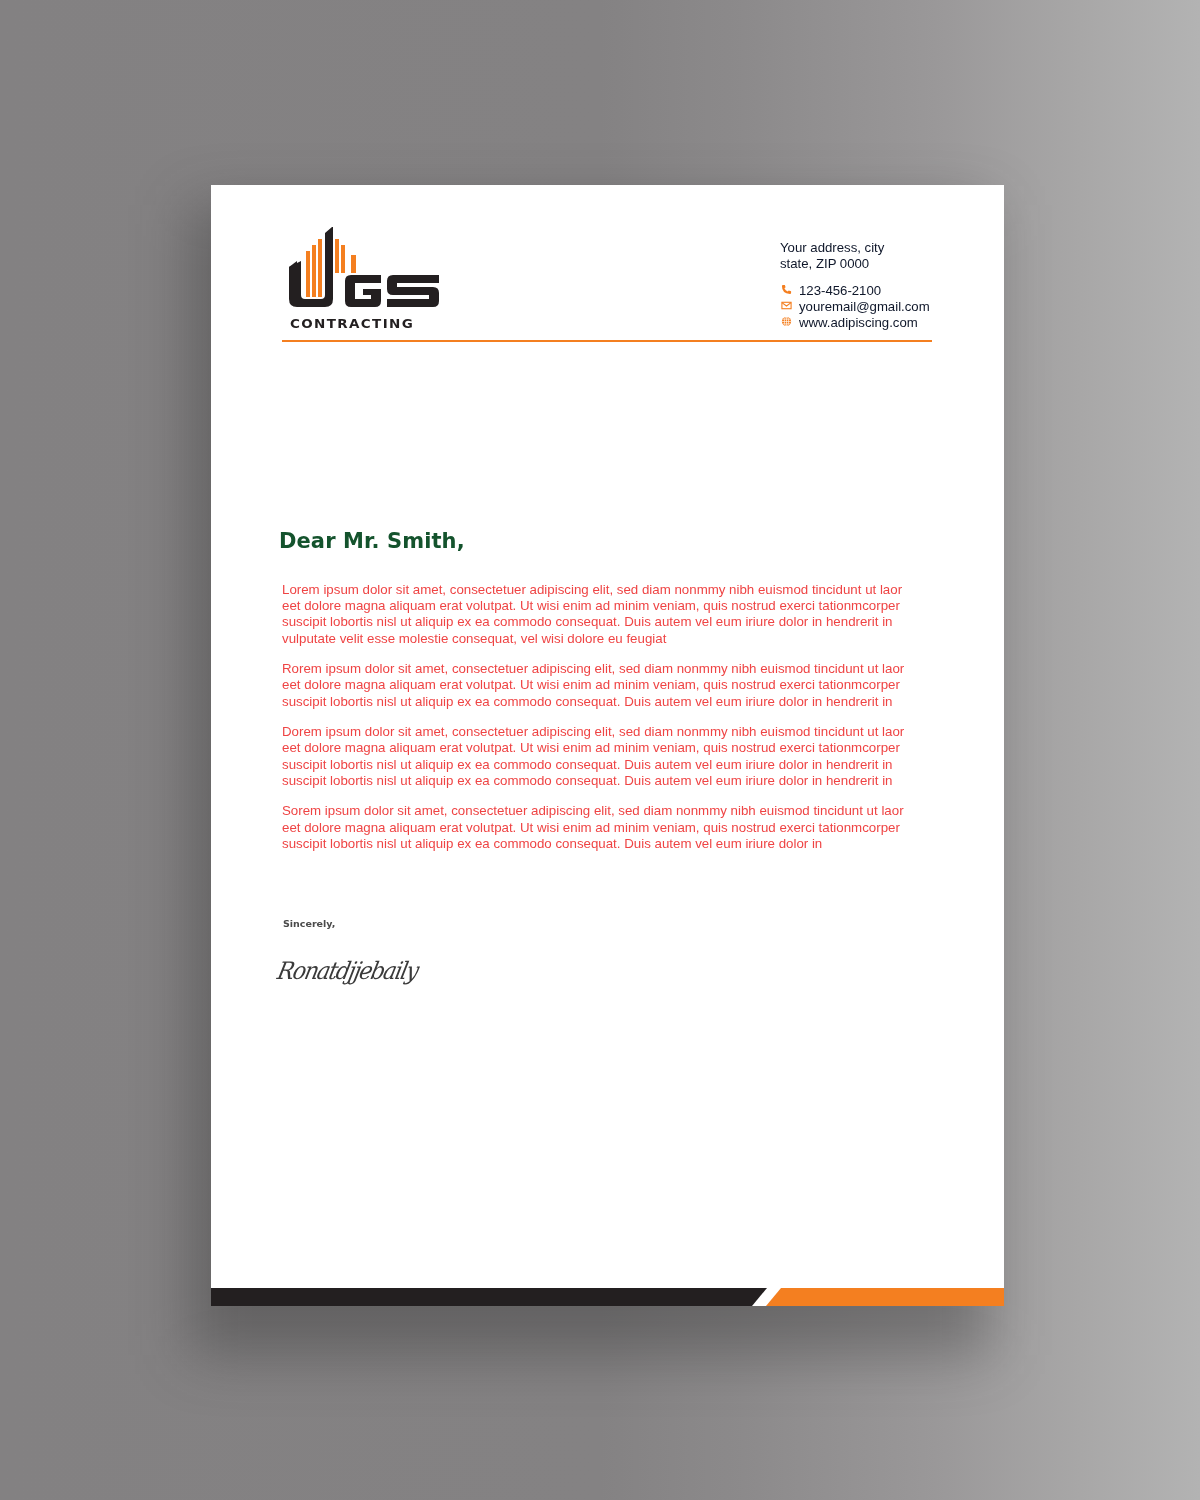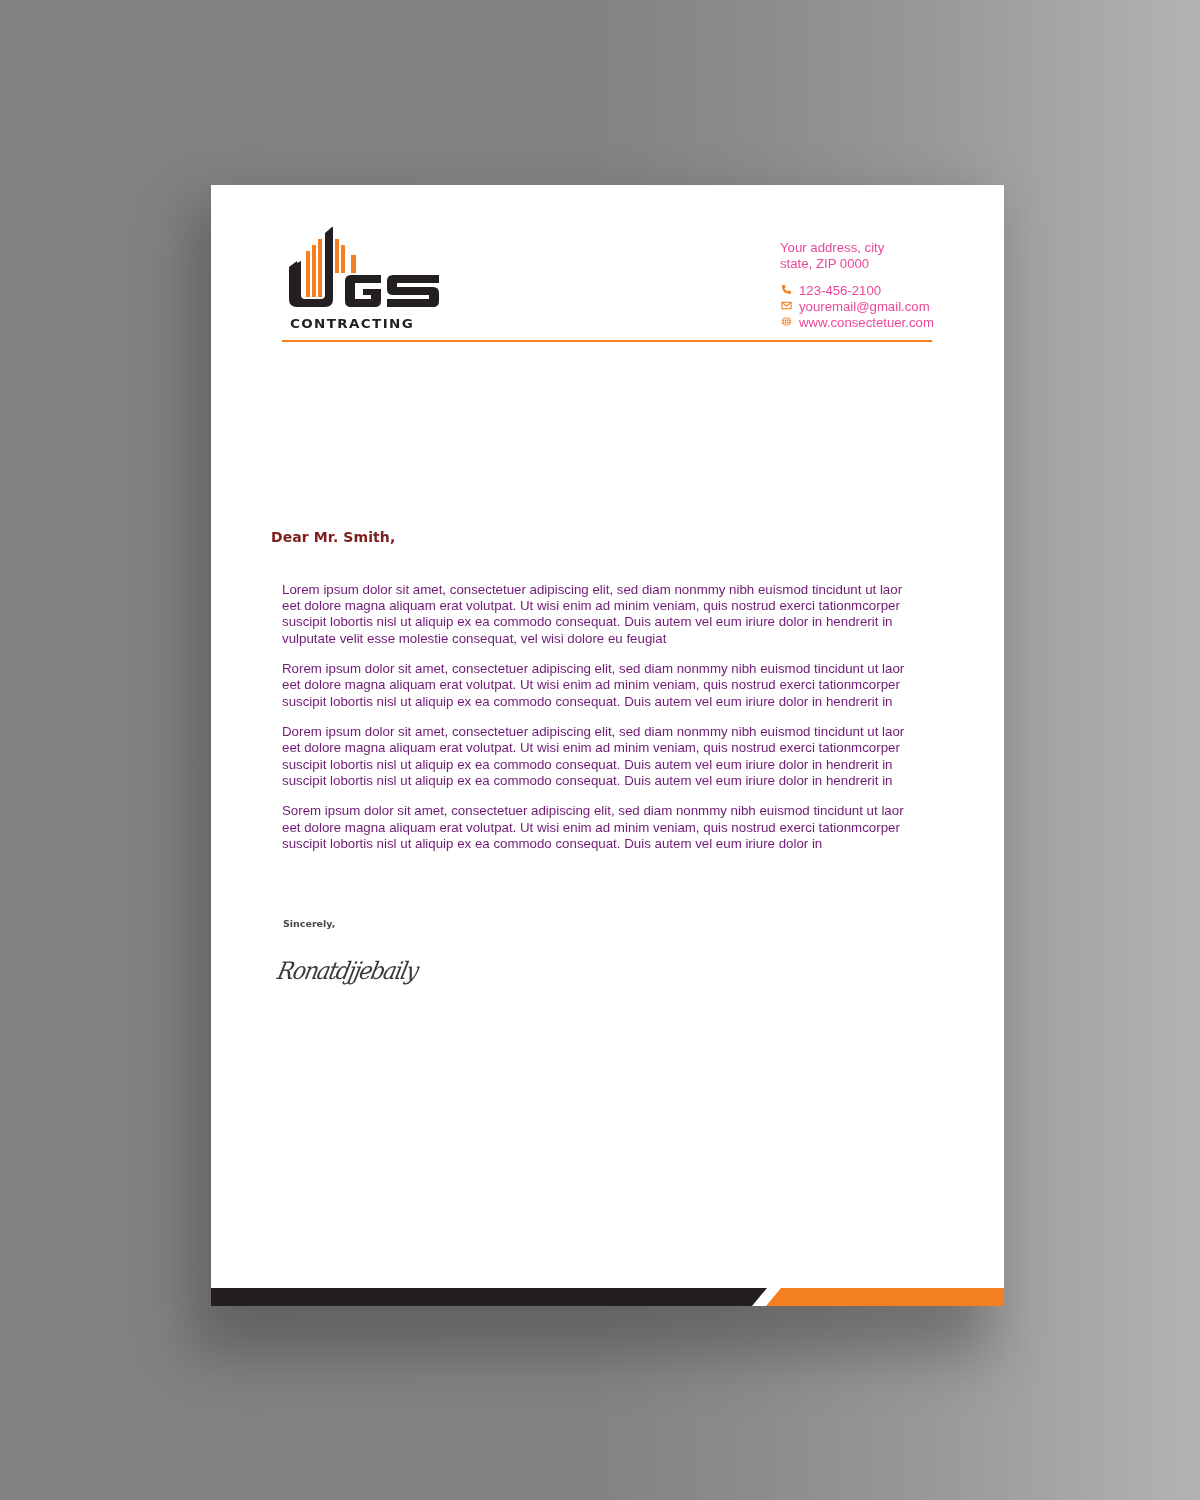--- a/index.html
+++ b/index.html
@@ -28,38 +28,38 @@
     .logo { position: absolute; left: 78px; top: 40px; width: 152px; height: 108px; }
     .logo svg { width: 152px; height: 82px; display: block; }
     .logo-sub {
       position: absolute; left: 1px; top: 91px;
       font-family: "DejaVu Sans", sans-serif; font-weight: bold;
       font-size: 13.5px; letter-spacing: 1.35px; color: #231f20;
       transform: scaleY(0.9); transform-origin: left top;
       white-space: nowrap;
     }
     
-    .contact { position: absolute; left: 569px; top: 55px; color: #ec4899; font-size: 13.2px; line-height: 16px; }
+    .contact { position: absolute; left: 569px; top: 55px; color: #0f172a; font-size: 13.2px; line-height: 16px; }
     .contact .addr-line { display: block; white-space: nowrap; }
     .contact .rows { margin-top: 11px; }
     .contact .row { display: flex; height: 16px; white-space: nowrap; }
     .contact .ico { width: 12px; height: 12px; margin-right: 7px; display: inline-flex; align-items: center; justify-content: center; }
     .contact .ico svg { width: 11px; height: 11px; display: block; }
     .rule {
       position: absolute; left: 71px; top: 155px; width: 650px; height: 2px; background: #f47f20;
     }
     
     .salutation {
-      position: absolute; left: 60px; top: 344px;
+      position: absolute; left: 68px; top: 344px;
       font-family: "DejaVu Sans", sans-serif; font-weight: bold;
-      font-size: 14px; color: #7f1d1d; letter-spacing: 0.1px;
+      font-size: 21px; color: #14532d; letter-spacing: 0.1px;
     }
     .letter { position: absolute; left: 71px; top: 397px; width: 660px; }
     .letter p {
-      font-size: 13.3px; line-height: 16.2px; color: #701a75;
+      font-size: 13.3px; line-height: 16.2px; color: #ef4444;
       margin-bottom: 14.4px;
     }
     .letter p span { display: block; white-space: nowrap; }
     .closing {
       position: absolute; left: 72px; top: 733px;
       font-family: "DejaVu Sans", sans-serif; font-weight: bold;
       font-size: 9.5px; color: #4a4a4a;
     }
     .signature {
       position: absolute; left: 70px; top: 772px;
@@ -121,21 +121,21 @@
         <span>youremail@gmail.com</span>
       </div>
       <div class="row">
         <span class="ico">
           <svg viewBox="0 0 12 12">
               <circle cx="6" cy="6" r="5" fill="#f47f20"></circle>
               <path d="M1 6 L11 6 M6 1 L6 11 M2 3.5 L10 3.5 M2 8.5 L10 8.5" stroke="#fff" stroke-width="0.7"></path>
               <ellipse cx="6" cy="6" rx="2.3" ry="5" fill="none" stroke="#fff" stroke-width="0.7"></ellipse>
             </svg>
         </span>
-        <span>www.consectetuer.com</span>
+        <span>www.adipiscing.com</span>
       </div>
     </div>
   </div>
 
   <div class="rule"></div>
 
   <div class="salutation">Dear Mr. Smith,</div>
 
   <div class="letter">
     <p>

